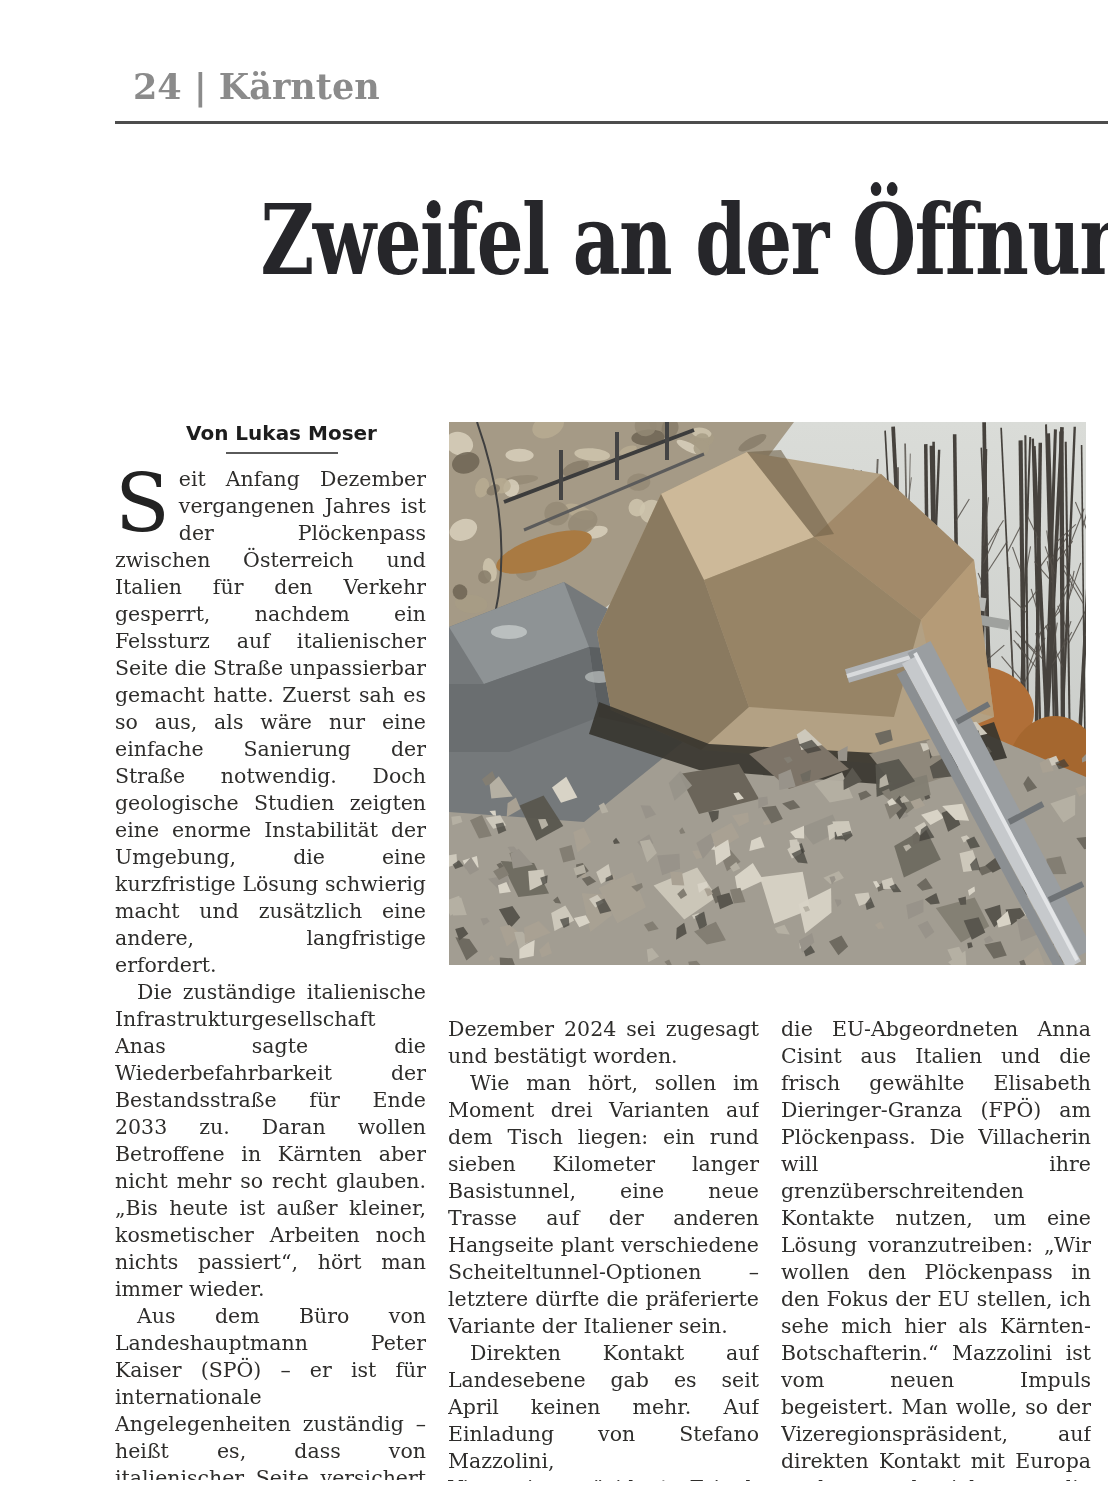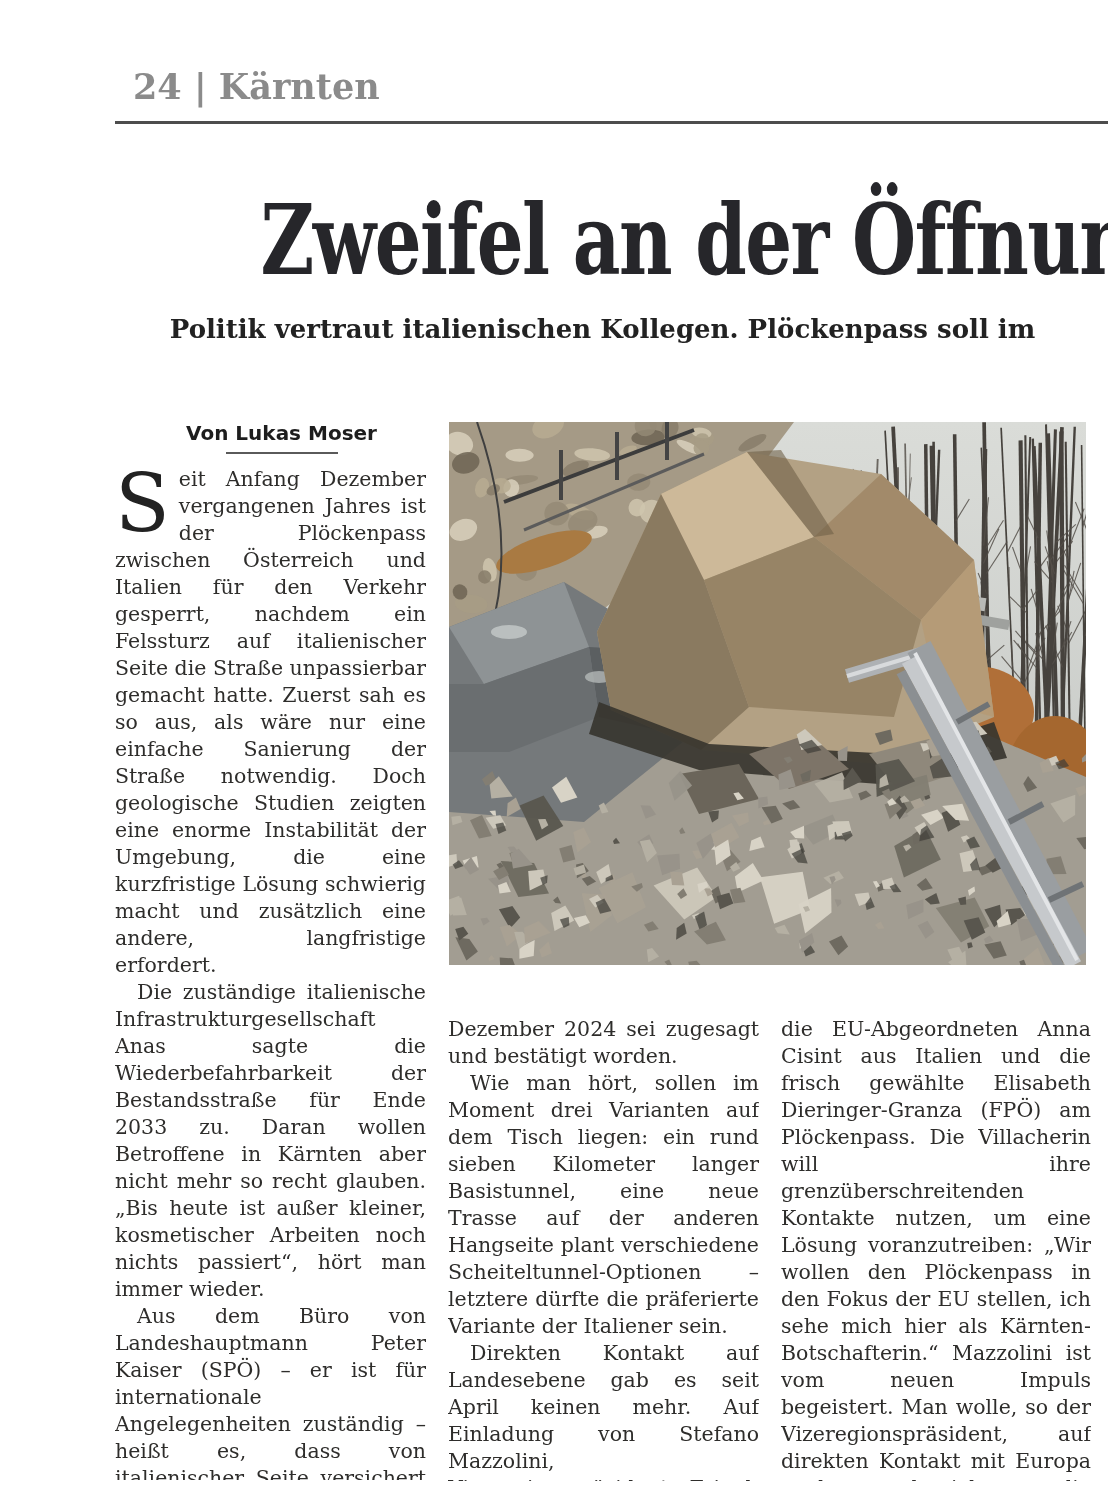--- a/index.html
+++ b/index.html
@@ -43,21 +43,20 @@
 
 <div class="page">
 
   <div class="kicker">24 | Kärnten</div>
   <div class="kicker-rule"></div>
 
   <div class="headline">
     <span class="headline-inner">Zweifel an der Öffnung</span>
   </div>
   <div class="subhead">
-    <div>Politik vertraut italienischen Kollegen. Plöckenpass soll im</div>
   </div>
 
   <div class="byline-block">
     <div class="byline">Von Lukas Moser</div>
     <div class="byline-rule"></div>
   </div>
 
   <div class="col col-left">
     <p class="body-p"><span class="dropcap">S</span><span>eit Anfang Dezember vergangenen Jahres ist der Plöckenpass zwischen Österreich und Italien für den Verkehr gesperrt, nachdem ein Felssturz auf italienischer Seite die Straße unpassierbar gemacht hatte. Zuerst sah es so aus, als wäre nur eine einfache Sanierung der Straße notwendig. Doch geologische Studien zeigten eine enorme Instabilität der Umgebung, die eine kurzfristige Lösung schwierig macht und zusätzlich eine andere, langfristige erfordert.</span></p>
     <p class="indent">Die zuständige italienische Infrastrukturgesellschaft Anas sagte die Wiederbefahrbarkeit der Bestandsstraße für Ende 2033 zu. Daran wollen Betroffene in Kärnten aber nicht mehr so recht glauben. „Bis heute ist außer kleiner, kosmetischer Arbeiten noch nichts passiert“, hört man immer wieder.</p>

